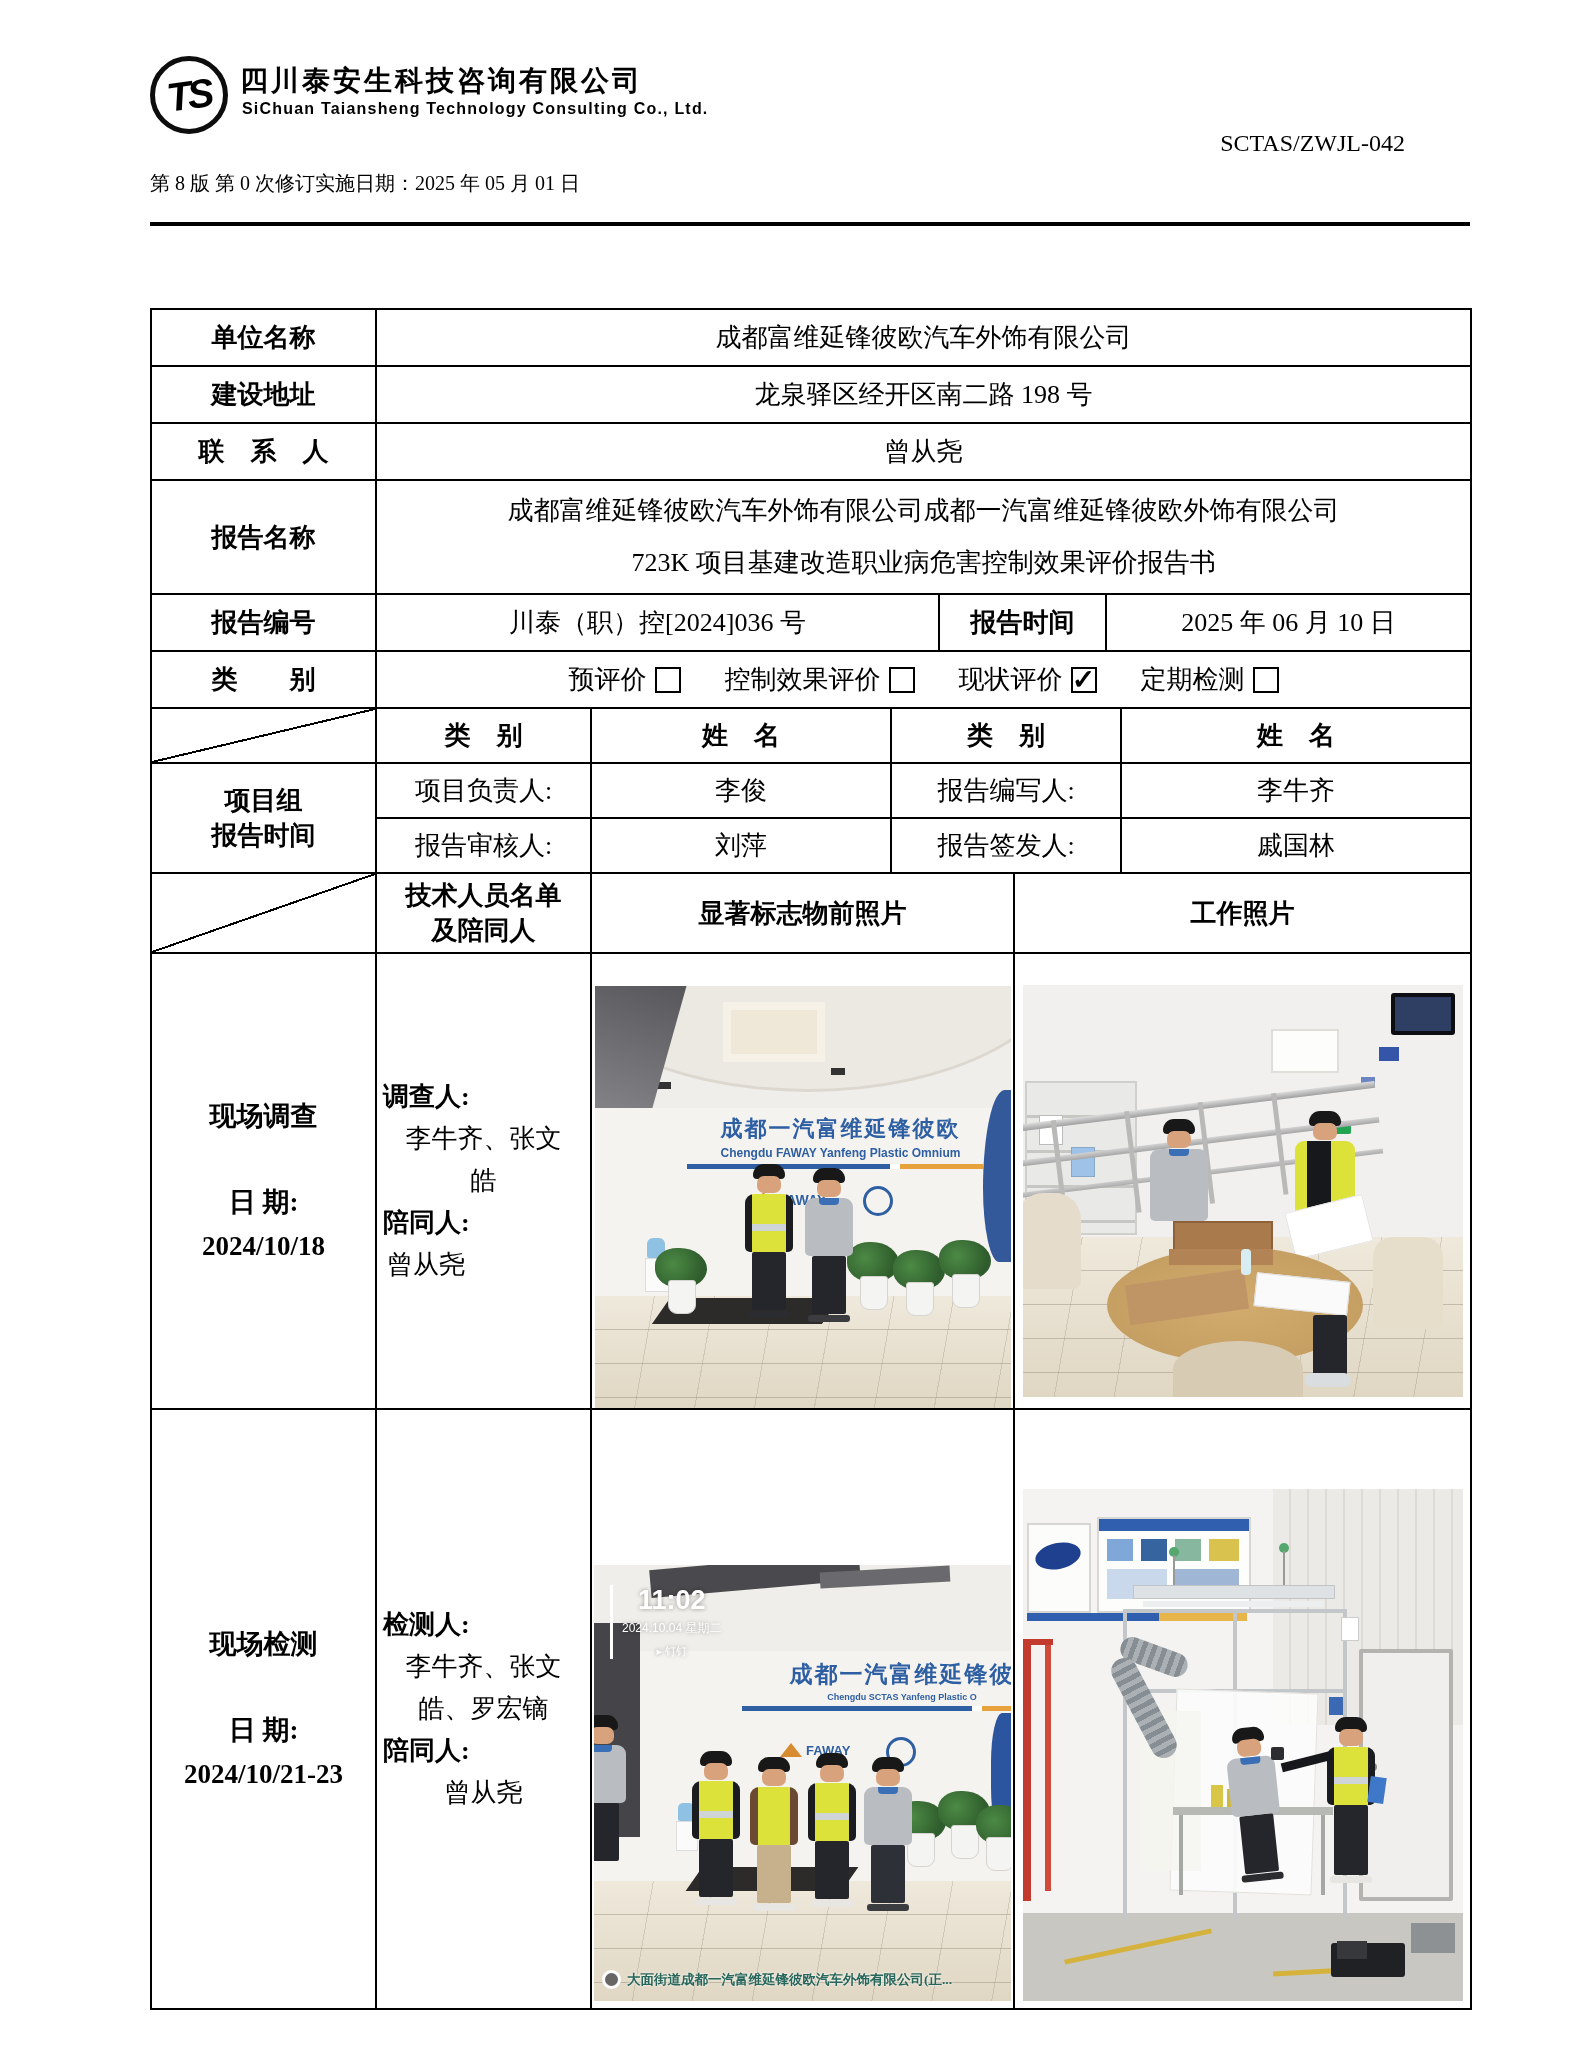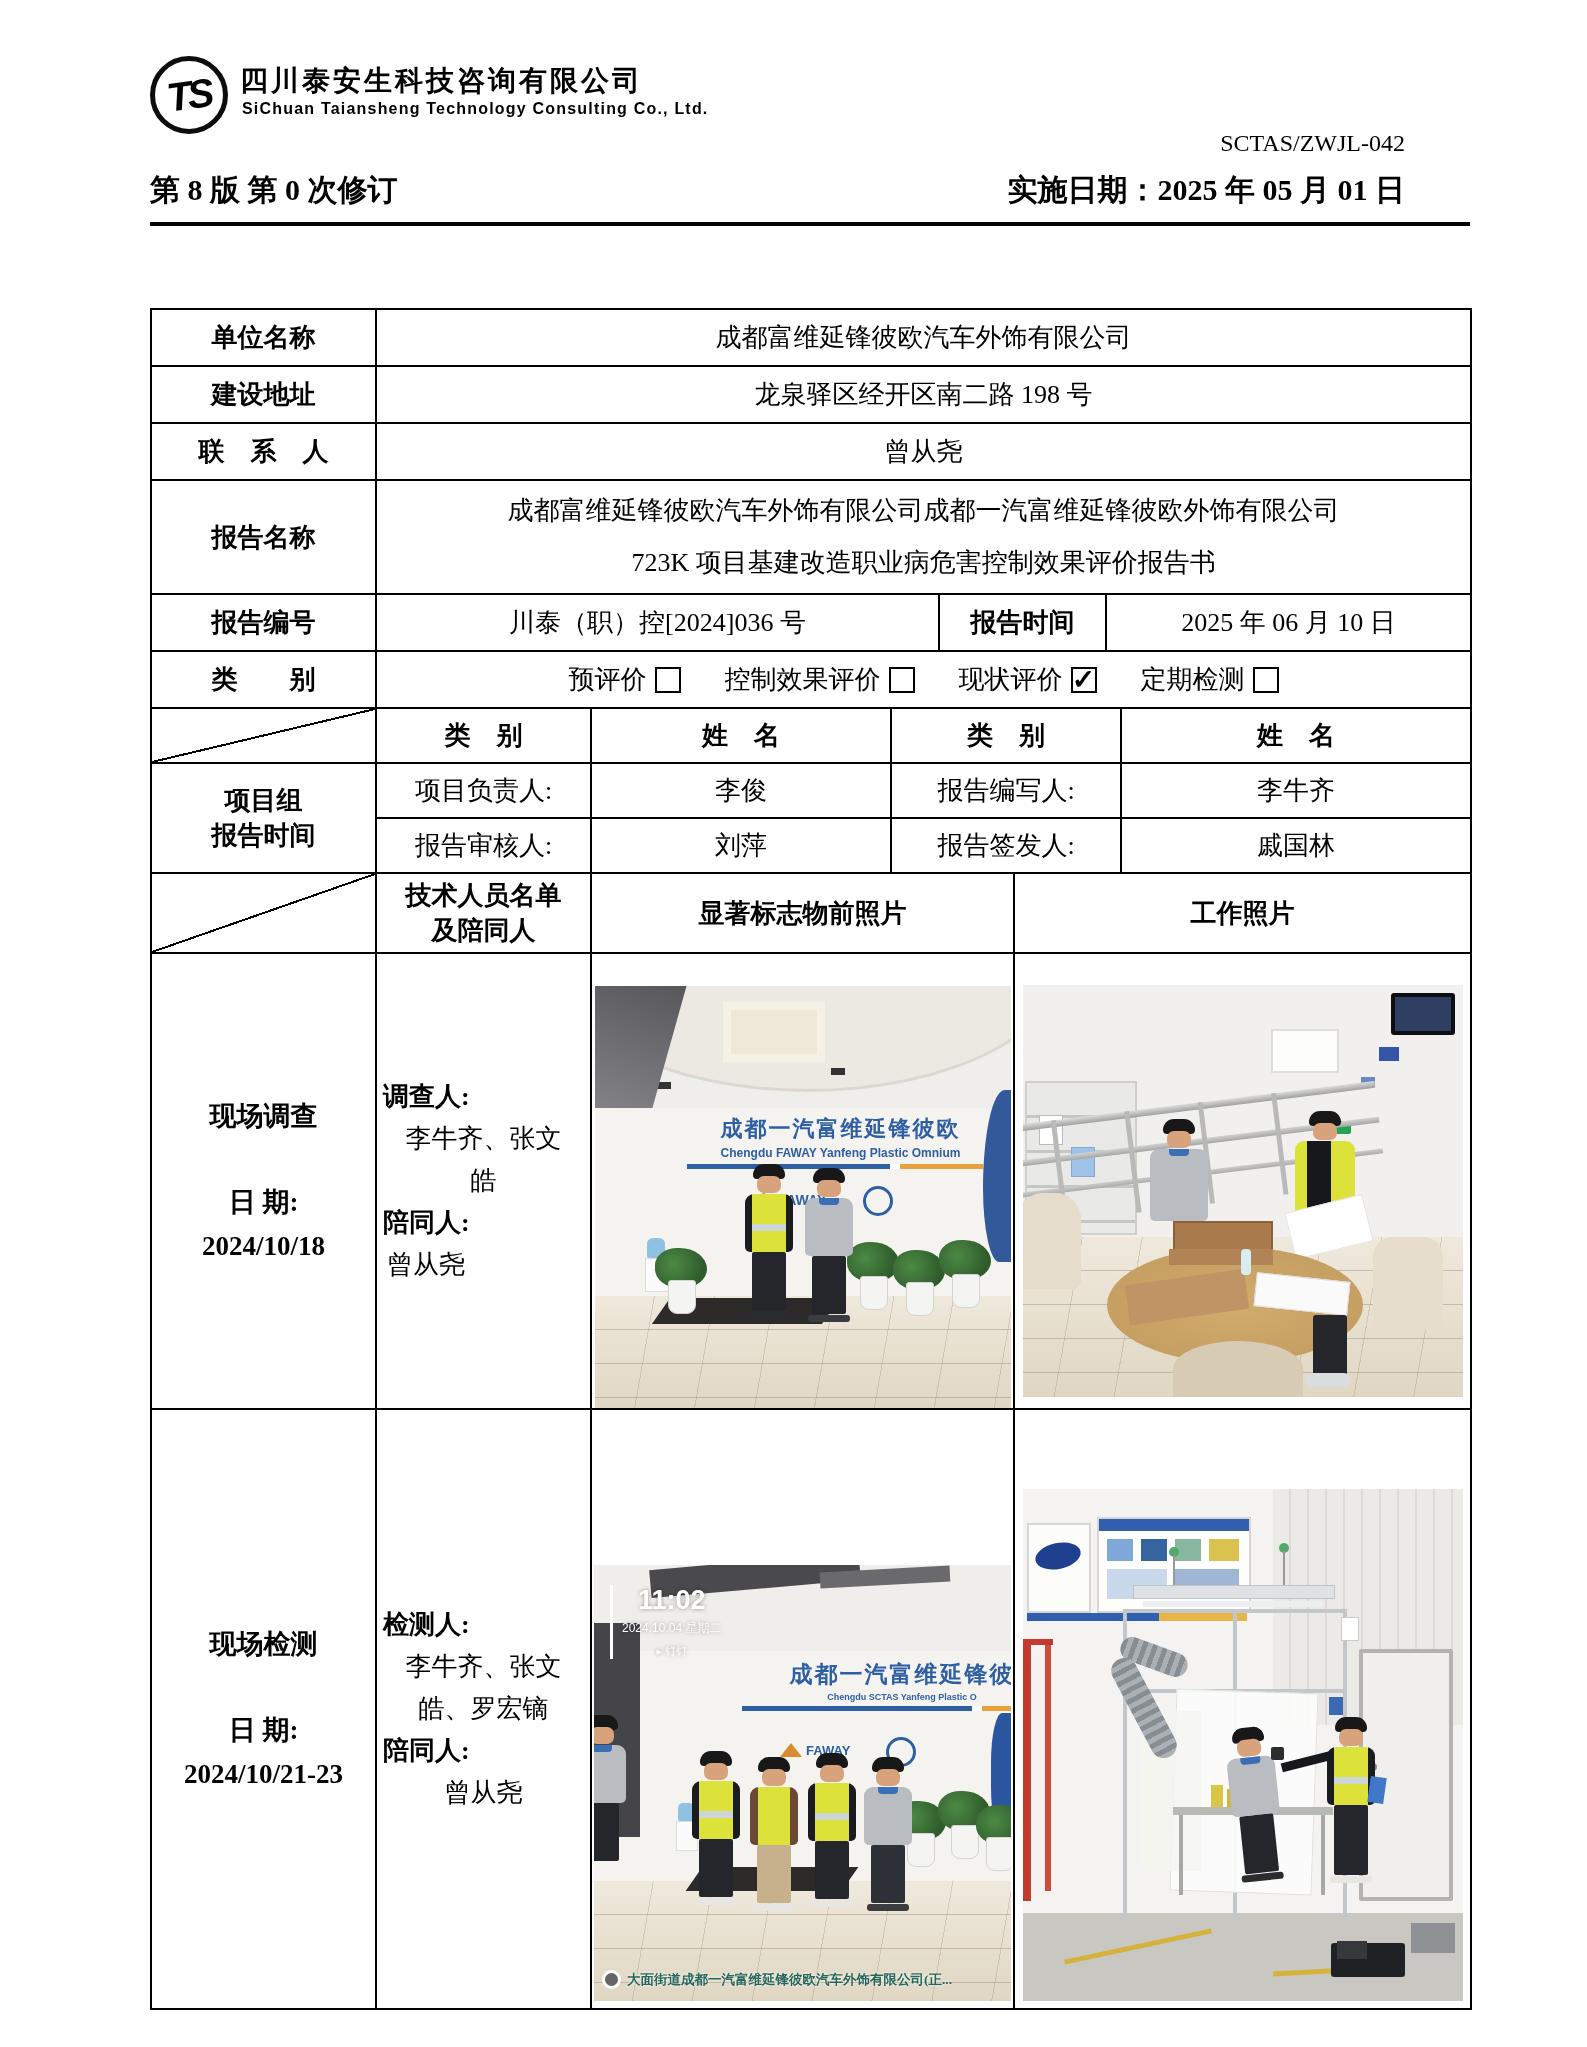--- a/index.html
+++ b/index.html
@@ -10,21 +10,21 @@
   
   .logo-ring{position:absolute;left:150px;top:56px;width:68px;height:68px;border:5px solid #0d0d0d;
              border-radius:50%;display:flex;align-items:center;justify-content:center;}
   .logo-ring span{font-family:"Liberation Sans",sans-serif;font-weight:bold;font-style:italic;
                   font-size:40px;letter-spacing:-4px;transform:rotate(-8deg);}
   .company-cn{position:absolute;left:240px;top:62px;font-weight:bold;font-size:28px;letter-spacing:3px;}
   .company-en{position:absolute;left:242px;top:100px;font-family:"Liberation Sans",sans-serif;
               font-weight:bold;font-size:16px;letter-spacing:1.2px;}
   .doc-code{position:absolute;right:182px;top:130px;font-size:24px;}
   .meta-line{position:absolute;left:150px;right:182px;top:170px;display:flex;
-             justify-content:space-between;font-size:30px;font-weight:bold;}
+             justify-content:flex-start;font-size:20px;font-weight:normal;}
   .rule{position:absolute;left:150px;right:117px;top:222px;height:4px;background:#000;}
   .doc-title{position:absolute;left:150px;width:1320px;top:234px;text-align:center;
              font-size:42px;font-weight:bold;letter-spacing:5px;}
 
   
   table.main{position:absolute;left:150px;top:308px;width:1320px;border-collapse:collapse;
              table-layout:fixed;}
   table.main td{border:2px solid #000;padding:0;text-align:center;vertical-align:middle;
                 font-size:26px;overflow:hidden;}
   td.lab{font-weight:bold;}

